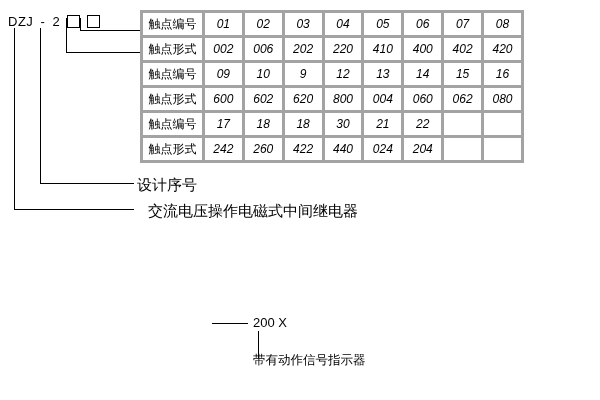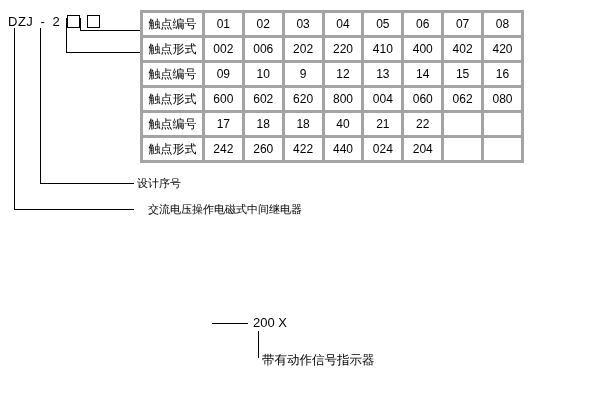--- a/index.html
+++ b/index.html
@@ -58,34 +58,35 @@
     text-align: center;
     vertical-align: middle;
     padding: 0 2px;
   }
   #contact-table td.rowhead {
     width: 72px;
     font-size: 12px;
   }
   #contact-table td.cell {
     width: 38px;
+    font-style: italic;
   }
 
   
   .ln {
     position: absolute;
     background: #000;
   }
   .hline { height: 1px; }
   .vline { width: 1px; }
 
   
   .leader-label {
     position: absolute;
-    font-size: 11px;
+    font-size: 15px;
     white-space: nowrap;
     font-family: Liberation Mono, monospace;
   }
   #label-design { left: 137px; top: 176px; }
   #label-relay  { left: 148px; top: 202px; }
 
   
   #series-block {
     position: absolute;
     left: 170px;
@@ -123,21 +124,20 @@
     width: 1px;
     height: 27px;
     background: #000;
   }
   #indicator-label {
     position: absolute;
     left: 253px;
     top: 352px;
     font-size: 12.5px;
     white-space: nowrap;
-    margin-left: 9px;
   }
 </style>
 </head>
 <body>
 
 <div class="root">
 
   <div id="model-code">
     <span class="seg">DZJ</span>
     <span class="seg" style="margin:0 3px;">-</span>
@@ -190,21 +190,21 @@
         <td class="cell">004</td>
         <td class="cell">060</td>
         <td class="cell">062</td>
         <td class="cell">080</td>
       </tr>
       <tr>
         <td class="rowhead">触点编号</td>
         <td class="cell">17</td>
         <td class="cell">18</td>
         <td class="cell">18</td>
-        <td class="cell">40</td>
+        <td class="cell">30</td>
         <td class="cell">21</td>
         <td class="cell">22</td>
         <td class="cell"></td>
         <td class="cell"></td>
       </tr>
       <tr>
         <td class="rowhead">触点形式</td>
         <td class="cell">242</td>
         <td class="cell">260</td>
         <td class="cell">422</td>

